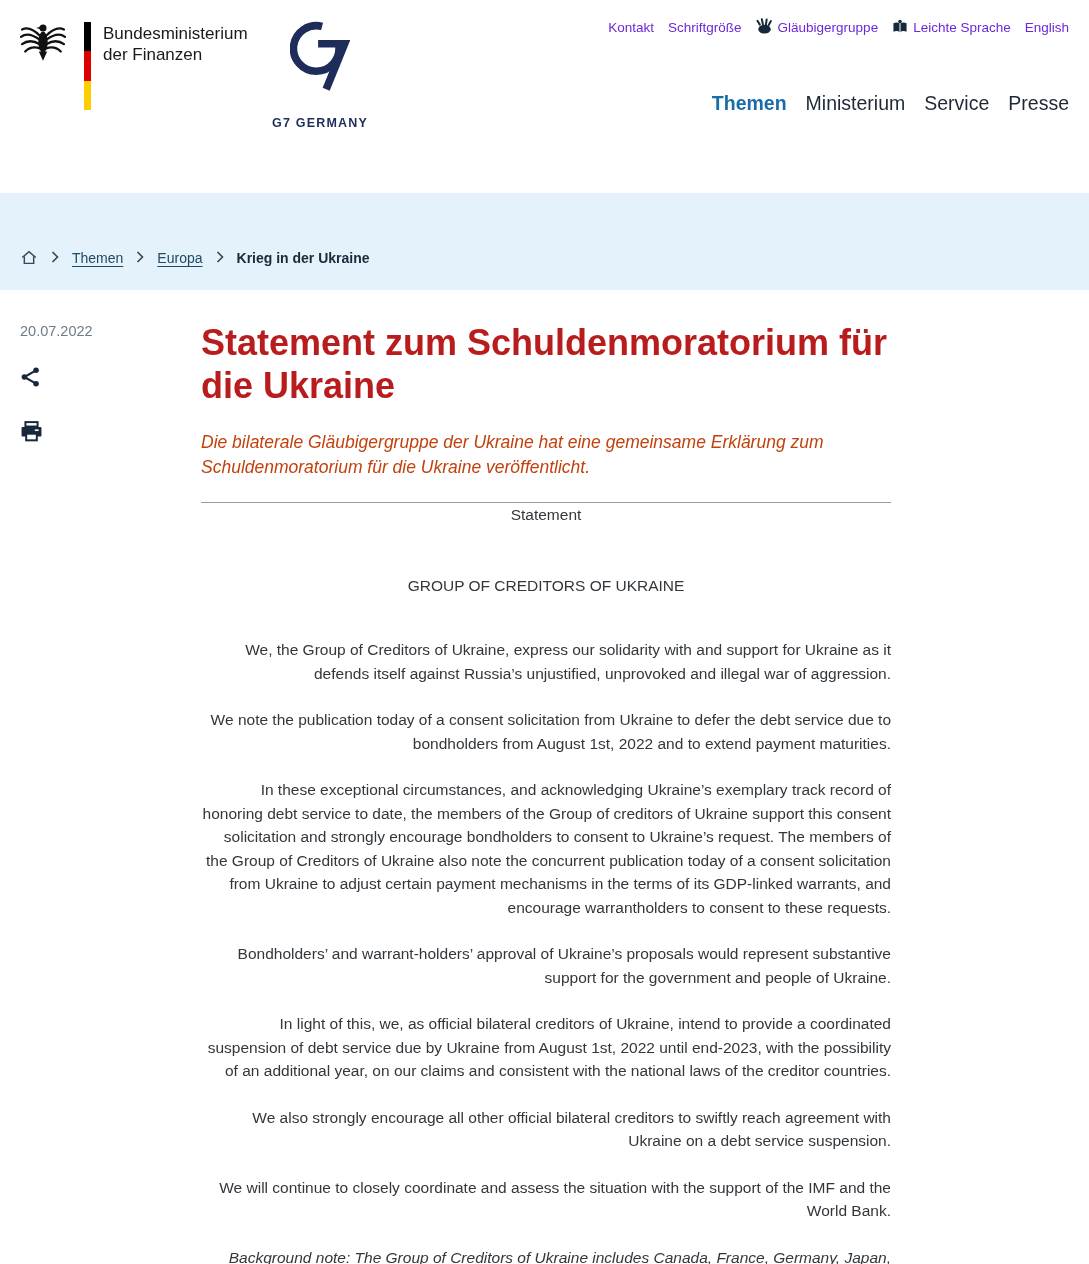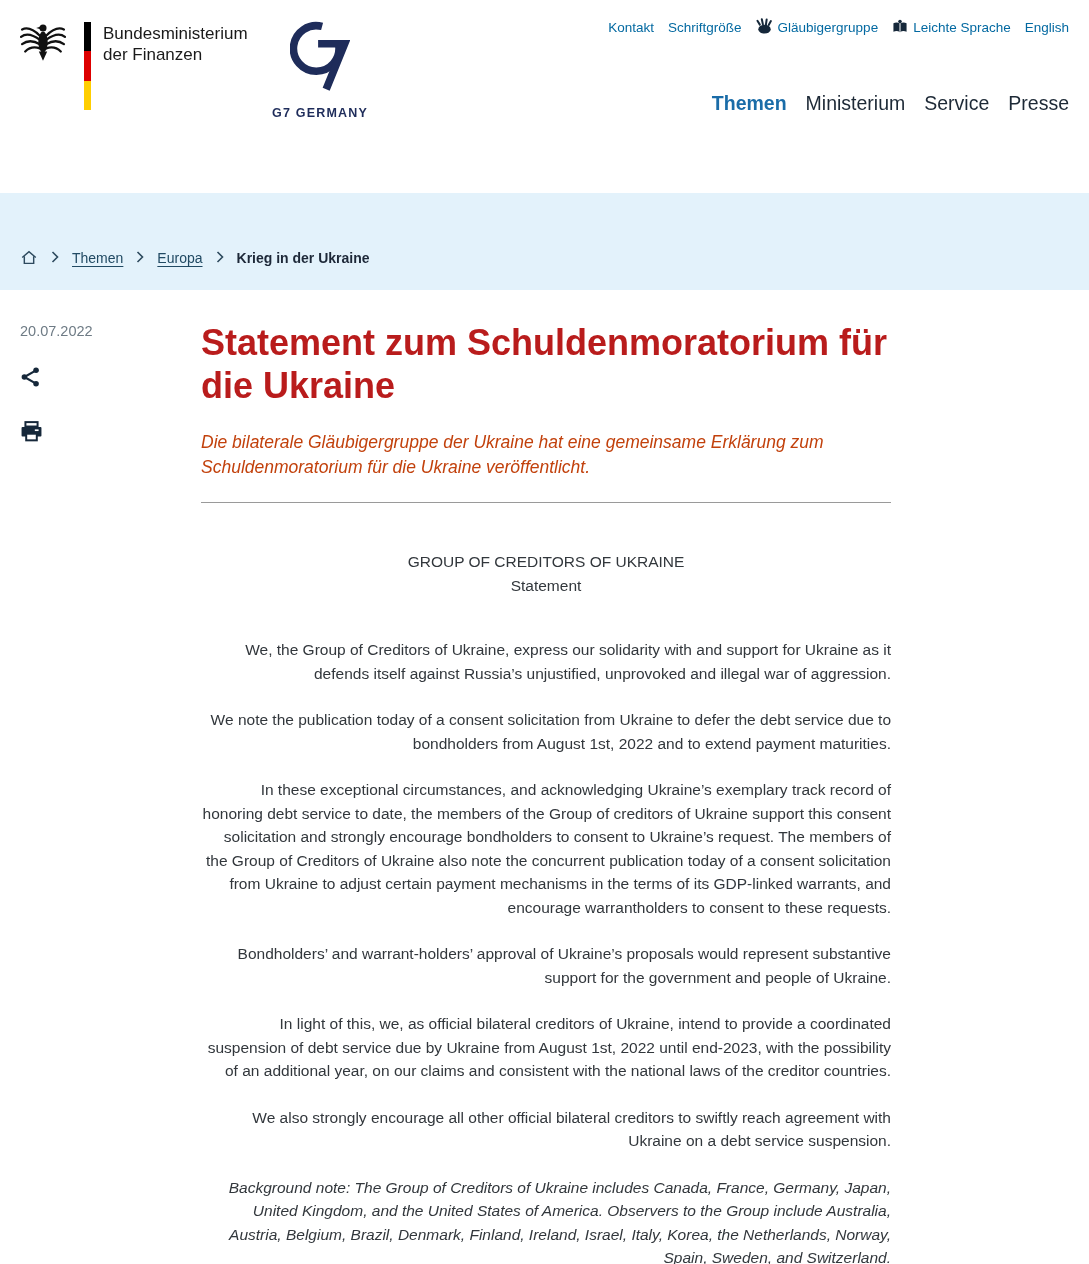--- a/index.html
+++ b/index.html
@@ -15,24 +15,24 @@
 
   .ministry-logo { position:absolute; left:20px; top:20px; display:flex; }
   .eagle-wrap { width:46px; height:42px; margin-right:2px; }
   .flag-stripe { width:7px; height:88px; margin:2px 12px 0 16px; display:flex; flex-direction:column; }
   .flag-stripe .b1 { flex:1; background:#000000; }
   .flag-stripe .b2 { flex:1; background:#dd0000; }
   .flag-stripe .b3 { flex:1; background:#ffce00; }
   .ministry-text { font-size:17px; line-height:21px; font-weight:500; color:#1a1a1a; padding-top:3px; }
 
   .g7-logo { position:absolute; left:266px; top:20px; width:108px; text-align:center; }
-  .g7-text { margin-top:8px; font-size:12.5px; font-weight:700; letter-spacing:1.2px; color:#1e2c5a; }
+  .g7-text { margin-top:18px; font-size:12.5px; font-weight:700; letter-spacing:1.2px; color:#1e2c5a; }
 
   .utility-nav { position:absolute; top:18px; right:20px; display:flex; align-items:center; gap:14px;
-    font-size:13.5px; color:#0369a1; }
+    font-size:13.5px; color:#6d28d9; }
   .utility-nav a { display:flex; align-items:center; gap:5px; }
 
   .main-nav { position:absolute; top:92px; right:20px; display:flex; gap:19px;
     font-size:19.5px; color:#1d2936; }
   .main-nav a.active { color:#1a6ca8; font-weight:700; }
 
   
   .search-band { position:relative; height:97px; background:#e3f2fb; }
   .search-card { position:absolute; top:-38px; left:20px; right:20px; height:77px; background:#ffffff;
     box-shadow:0 1px 5px rgba(0,0,0,0.14); display:flex; align-items:center; padding:0 38px 0 42px; }
@@ -212,24 +212,25 @@
         </svg>
       </span>
     </button>
   </aside>
 
   <article class="article-body">
     <h1 class="article-title">Statement zum Schuldenmoratorium für die Ukraine</h1>
     <p class="article-lead">Die bilaterale Gläubigergruppe der Ukraine hat eine gemeinsame Erklärung zum Schuldenmoratorium für die Ukraine veröffentlicht.</p>
     <hr class="lead-rule">
 
+    <p class="center-line">Statement</p>
     <p class="center-line center-head">GROUP OF CREDITORS OF UKRAINE</p>
-    <p class="center-line">Statement</p>
 
     <p class="body-p first-p">We, the Group of Creditors of Ukraine, express our solidarity with and support for Ukraine as it defends itself against Russia’s unjustified, unprovoked and illegal war of aggression.</p>
     <p class="body-p">We note the publication today of a consent solicitation from Ukraine to defer the debt service due to bondholders from August 1st, 2022 and to extend payment maturities.</p>
     <p class="body-p">In these exceptional circumstances, and acknowledging Ukraine’s exemplary track record of honoring debt service to date, the members of the Group of creditors of Ukraine support this consent solicitation and strongly encourage bondholders to consent to Ukraine’s request. The members of the Group of Creditors of Ukraine also note the concurrent publication today of a consent solicitation from Ukraine to adjust certain payment mechanisms in the terms of its GDP-linked warrants, and encourage warrantholders to consent to these requests.</p>
     <p class="body-p">Bondholders’ and warrant-holders’ approval of Ukraine’s proposals would represent substantive support for the government and people of Ukraine.</p>
     <p class="body-p">In light of this, we, as official bilateral creditors of Ukraine, intend to provide a coordinated suspension of debt service due by Ukraine from August 1st, 2022 until end-2023, with the possibility of an additional year, on our claims and consistent with the national laws of the creditor countries.</p>
     <p class="body-p">We also strongly encourage all other official bilateral creditors to swiftly reach agreement with Ukraine on a debt service suspension.</p>
+    <p class="body-p">We will continue to closely coordinate and assess the situation with the support of the IMF and the World Bank.</p>
     <p class="body-p note">Background note: The Group of Creditors of Ukraine includes Canada, France, Germany, Japan, United Kingdom, and the United States of America. Observers to the Group include Australia, Austria, Belgium, Brazil, Denmark, Finland, Ireland, Israel, Italy, Korea, the Netherlands, Norway, Spain, Sweden, and Switzerland.</p>
   </article>
 </main>
 
 </body></html>

